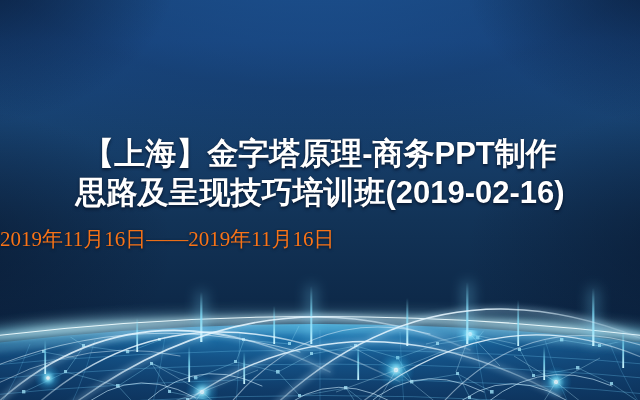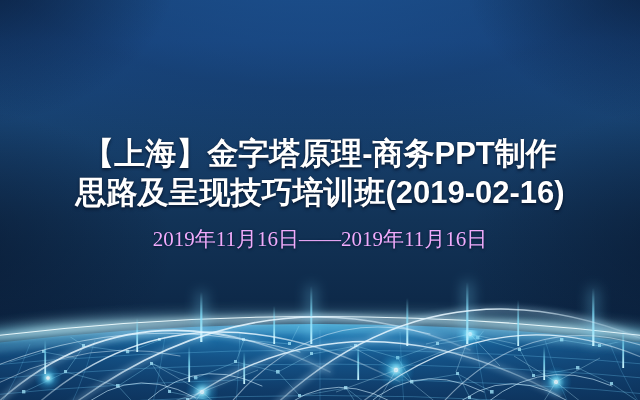--- a/index.html
+++ b/index.html
@@ -84,22 +84,21 @@
        0 2px 3px rgba(3,14,34,0.65),
        0 0 1px rgba(3,14,34,0.9);
     white-space: nowrap;
   }
   .title .ln { display: block; }
   .subtitle {
     position: absolute;
     left: 0;
     top: 224px;
     width: 640px;
-    text-align: center;
-    color: #f0abfc;
+    color: #f97316;
     font-family: "Liberation Serif", "DejaVu Serif", serif;
     font-size: 21px;
     line-height: 30px;
     font-weight: normal;
     text-shadow: 0 1px 3px rgba(3,14,34,0.7);
     white-space: nowrap;
   }
 </style>
 </head>
 <body>

